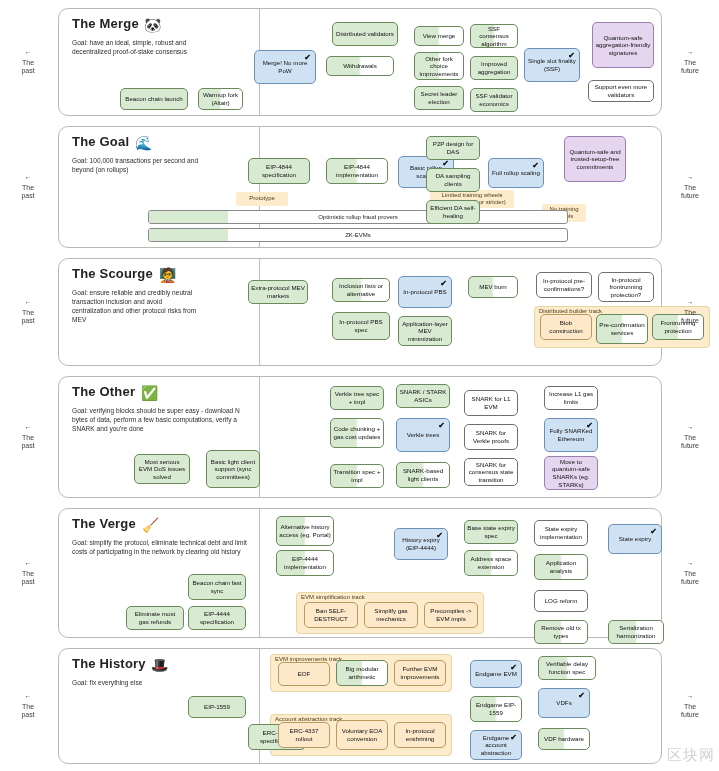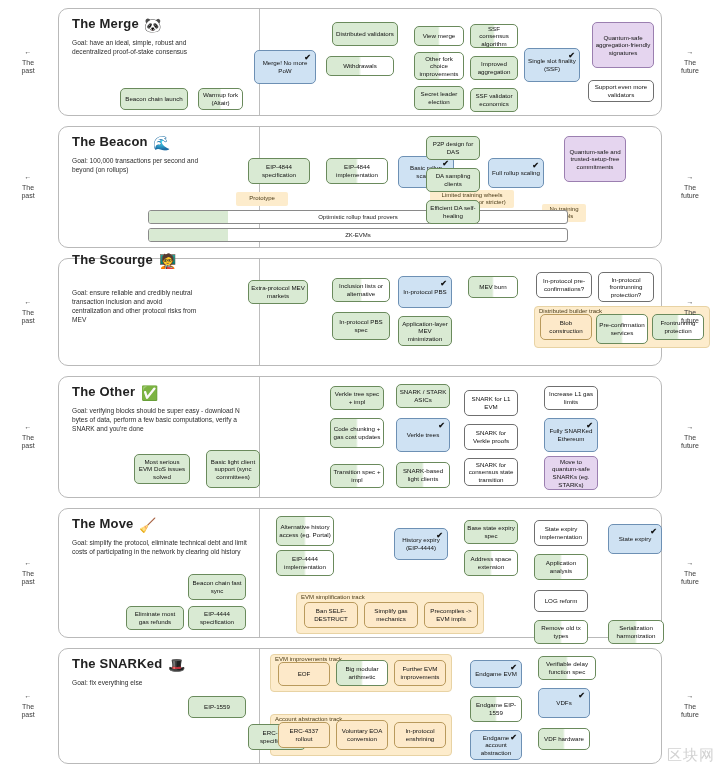--- a/index.html
+++ b/index.html
@@ -175,21 +175,21 @@
     </div>
     <div class="node white" style="left: 588px; top: 80px; width: 66px; height: 22px;">
       <span>Support even more validators</span>
     </div>
     <div class="node purple" style="left: 592px; top: 22px; width: 62px; height: 46px;">
       <span>Quantum-safe aggregation-friendly signatures</span>
     </div>
     <div class="section" style="top: 126px; height: 122px;">
       <div class="divider" style="left: 200px;"></div>
     </div>
-    <div class="sec-title" style="left: 72px; top: 134px; position: absolute;"><span>The Beacon</span><span class="sec-emoji">🌊</span></div>
+    <div class="sec-title" style="left: 72px; top: 134px; position: absolute;"><span>The Goal</span><span class="sec-emoji">🌊</span></div>
     <div class="sec-goal" style="position: absolute; left: 72px; top: 156px; width: 130px;">Goal: 100,000 transactions per second and beyond (on rollups)</div>
     <div class="node tagbox" style="left: 236px; top: 192px; width: 52px; height: 14px;">Prototype</div>
     <div class="node tagbox" style="left: 430px; top: 190px; width: 84px; height: 18px;">Limited training wheels (diverse 6-of-8 or stricter)</div>
     <div class="node tagbox" style="left: 542px; top: 204px; width: 44px; height: 18px;">No training wheels</div>
     <div class="bar" style="left: 148px; top: 210px; width: 420px; height: 14px;">
       <div class="fill" style="width: 19%;"></div>
       <div class="bl">Optimistic rollup fraud provers</div>
     </div>
     <div class="bar" style="left: 148px; top: 228px; width: 420px; height: 14px;">
       <div class="fill" style="width: 19%;"></div>
@@ -217,21 +217,21 @@
     <div class="node blue" style="left: 488px; top: 158px; width: 56px; height: 30px;">
       <span>Full rollup scaling</span>
       <span class="chk" style="right: 4px; top: 3px;">✔</span>
     </div>
     <div class="node purple" style="left: 564px; top: 136px; width: 62px; height: 46px;">
       <span>Quantum-safe and trusted-setup-free commitments</span>
     </div>
     <div class="section" style="top: 258px; height: 108px;">
       <div class="divider" style="left: 200px;"></div>
     </div>
-    <div class="sec-title" style="left: 72px; top: 252px; position: absolute;"><span>The Scourge</span><span class="sec-emoji">🧑‍🏫</span></div>
+    <div class="sec-title" style="left: 72px; top: 266px; position: absolute;"><span>The Scourge</span><span class="sec-emoji">🧑‍🏫</span></div>
     <div class="sec-goal" style="position: absolute; left: 72px; top: 288px; width: 130px;">Goal: ensure reliable and credibly neutral transaction inclusion and avoid centralization and other protocol risks from MEV</div>
     <div class="track" style="left: 534px; top: 306px; width: 176px; height: 42px;"></div>
     <div class="track-label" style="left: 539px; top: 308px;">Distributed builder track</div>
     <div class="node green" style="left: 248px; top: 280px; width: 60px; height: 24px;">
       <span>Extra-protocol MEV markets</span>
     </div>
     <div class="node green-grad" style="left: 332px; top: 278px; width: 58px; height: 24px;">
       <span>Inclusion lists or alternative</span>
     </div>
     <div class="node green" style="left: 332px; top: 312px; width: 58px; height: 28px;">
@@ -307,21 +307,21 @@
     <div class="node blue" style="left: 544px; top: 418px; width: 54px; height: 34px;">
       <span>Fully SNARKed Ethereum</span>
       <span class="chk" style="right: 4px; top: 3px;">✔</span>
     </div>
     <div class="node purple" style="left: 544px; top: 456px; width: 54px; height: 34px;">
       <span>Move to quantum-safe SNARKs (eg. STARKs)</span>
     </div>
     <div class="section" style="top: 508px; height: 130px;">
       <div class="divider" style="left: 200px;"></div>
     </div>
-    <div class="sec-title" style="left: 72px; top: 516px; position: absolute;"><span>The Move</span><span class="sec-emoji">🧹</span></div>
+    <div class="sec-title" style="left: 72px; top: 516px; position: absolute;"><span>The Verge</span><span class="sec-emoji">🧹</span></div>
     <div class="sec-goal" style="position: absolute; left: 72px; top: 538px; width: 180px;">Goal: simplify the protocol, eliminate technical debt and limit costs of participating in the network by clearing old history</div>
     <div class="track" style="left: 296px; top: 592px; width: 188px; height: 42px;"></div>
     <div class="track-label" style="left: 301px; top: 594px;">EVM simplification track</div>
     <div class="node green" style="left: 188px; top: 574px; width: 58px; height: 26px;">
       <span>Beacon chain fast sync</span>
     </div>
     <div class="node green" style="left: 126px; top: 606px; width: 58px; height: 24px;">
       <span>Eliminate most gas refunds</span>
     </div>
     <div class="node green" style="left: 188px; top: 606px; width: 58px; height: 24px;">
@@ -367,21 +367,21 @@
     <div class="node green-grad" style="left: 608px; top: 620px; width: 56px; height: 24px;">
       <span>Serialization harmonization</span>
     </div>
     <div class="node blue" style="left: 608px; top: 524px; width: 54px; height: 30px;">
       <span>State expiry</span>
       <span class="chk" style="right: 4px; top: 3px;">✔</span>
     </div>
     <div class="section" style="top: 648px; height: 116px;">
       <div class="divider" style="left: 200px;"></div>
     </div>
-    <div class="sec-title" style="left: 72px; top: 656px; position: absolute;"><span>The SNARKed</span><span class="sec-emoji">🎩</span></div>
+    <div class="sec-title" style="left: 72px; top: 656px; position: absolute;"><span>The History</span><span class="sec-emoji">🎩</span></div>
     <div class="sec-goal" style="position: absolute; left: 72px; top: 678px; width: 130px;">Goal: fix everything else</div>
     <div class="track" style="left: 270px; top: 654px; width: 182px; height: 38px;"></div>
     <div class="track-label" style="left: 275px; top: 656px;">EVM improvements track</div>
     <div class="track" style="left: 270px; top: 714px; width: 182px; height: 42px;"></div>
     <div class="track-label" style="left: 275px; top: 716px;">Account abstraction track</div>
     <div class="node green" style="left: 188px; top: 696px; width: 58px; height: 22px;">
       <span>EIP-1559</span>
     </div>
     <div class="node green" style="left: 248px; top: 724px; width: 58px; height: 26px;">
       <span>ERC-4337 specification</span>

